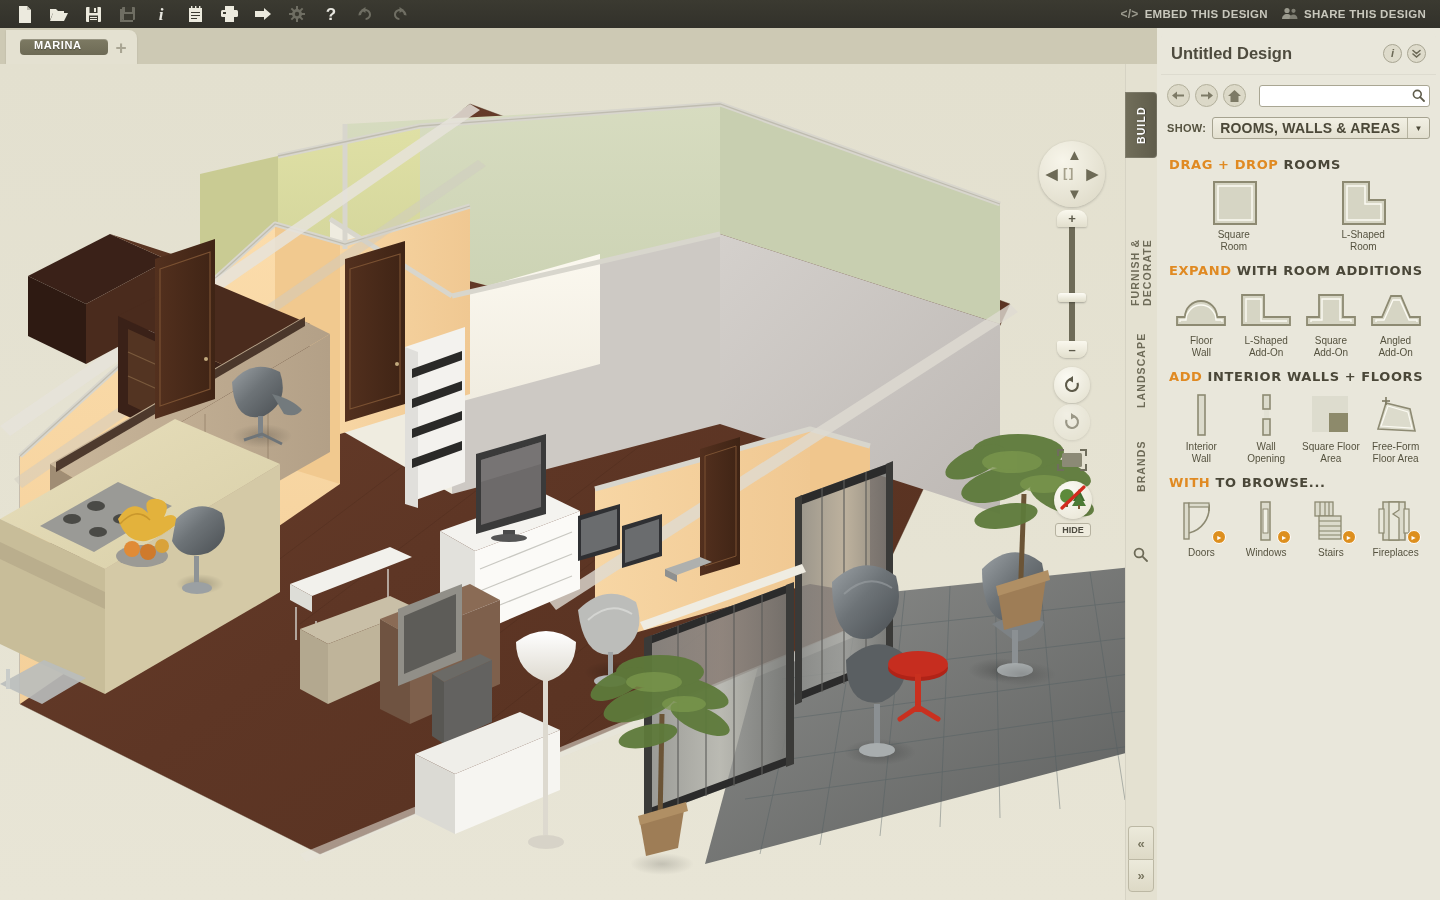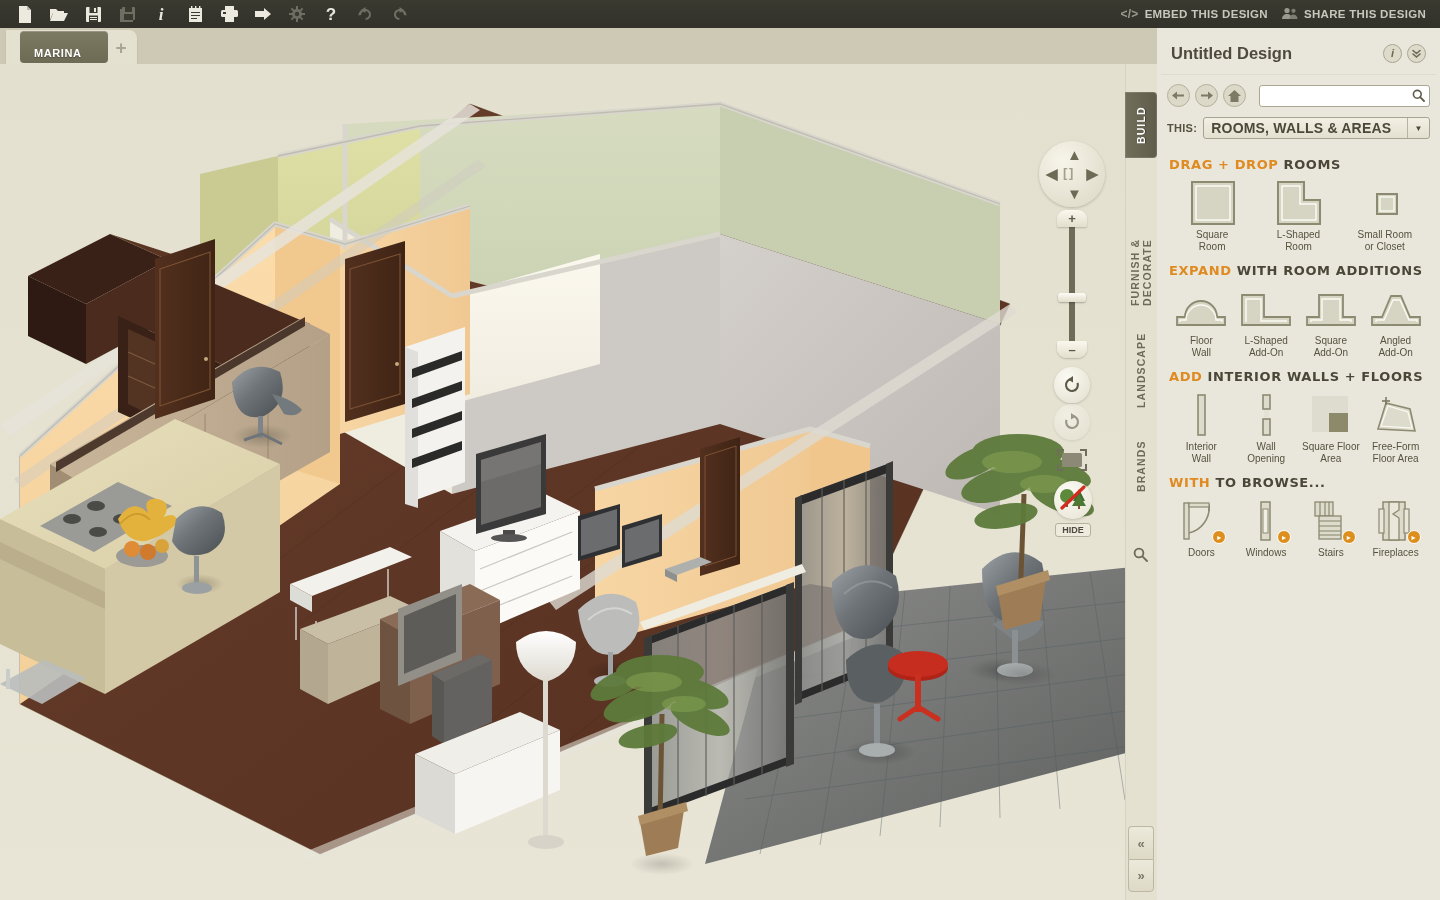--- a/index.html
+++ b/index.html
@@ -42,21 +42,21 @@
   .tabgroup {
     position: absolute; left: 6px; top: 2px;
     height: 34px; background: #e4e1d1;
     border-radius: 0 8px 0 0;
     display: flex; align-items: center; padding: 0 10px 0 14px; gap: 8px;
     box-shadow: 0 1px 2px rgba(0,0,0,.12);
   }
   .doc-tab {
     background: linear-gradient(#7d7a63, #6d6a55);
     color: #fff; font-size: 11px; font-weight: bold; letter-spacing: .6px;
-    padding: 16px 26px 4px 14px; border-radius: 4px;
+    padding: 0 26px 4px 14px; border-radius: 4px;
     box-shadow: inset 0 1px 0 rgba(255,255,255,.2);
     cursor: pointer; text-shadow: 0 1px 1px rgba(0,0,0,.35);
   }
   .tab-add { color: #a9a593; font-size: 19px; font-weight: bold; cursor: pointer; line-height: 1; }
 
   
   .canvas {
     position: absolute; left: 0; top: 64px; width: 1125px; height: 836px;
     background: linear-gradient(#e3e0cf, #e8e5d6);
     overflow: hidden;
@@ -853,21 +853,21 @@
         <div class="search-ico">
           <svg width="13" height="13" viewBox="0 0 13 13">
               <circle cx="5.3" cy="5.3" r="3.9" fill="none" stroke="#5f5c4b" stroke-width="1.6"></circle>
               <path d="M8.2 8.2 L12 12" stroke="#5f5c4b" stroke-width="1.8" stroke-linecap="round"></path>
             </svg>
         </div>
       </div>
     </div>
 
     <div class="show-row">
-      <span class="show-lbl">THIS:</span>
+      <span class="show-lbl">SHOW:</span>
       <div class="show-sel">
         <span class="val">ROOMS, WALLS &amp; AREAS</span>
         <span class="arw">▼</span>
       </div>
     </div>
 
     <div class="panel-body">
 
       <div class="sec">
         <div class="sec-title">
@@ -886,30 +886,20 @@
           </div>
           <div class="item">
             <div class="ic">
               <svg width="48" height="46" viewBox="0 0 48 46">
                   <path d="M4 2h26v18h16v24H4z" fill="#d6d5c4" stroke="#8d8a72" stroke-width="2"></path>
                   <path d="M8 6h18v18h16v16H8z" fill="none" stroke="#fbfaf2" stroke-width="1.5"></path>
                 </svg>
             </div>
             <div class="cap" style="white-space:pre-line">L-Shaped
 Room</div>
-          </div>
-          <div class="item">
-            <div class="ic">
-              <svg width="48" height="46" viewBox="0 0 48 46">
-                  <rect x="16" y="14" width="20" height="20" fill="#d6d5c4" stroke="#8d8a72" stroke-width="2"></rect>
-                  <rect x="19" y="17" width="14" height="14" fill="none" stroke="#fbfaf2" stroke-width="1.3"></rect>
-                </svg>
-            </div>
-            <div class="cap" style="white-space:pre-line">Small Room
-or Closet</div>
           </div>
         </div>
       </div>
 
       <div class="sec">
         <div class="sec-title">
           <span class="hl">EXPAND</span><span> WITH ROOM ADDITIONS</span>
         </div>
         <div class="items">
           <div class="item">

